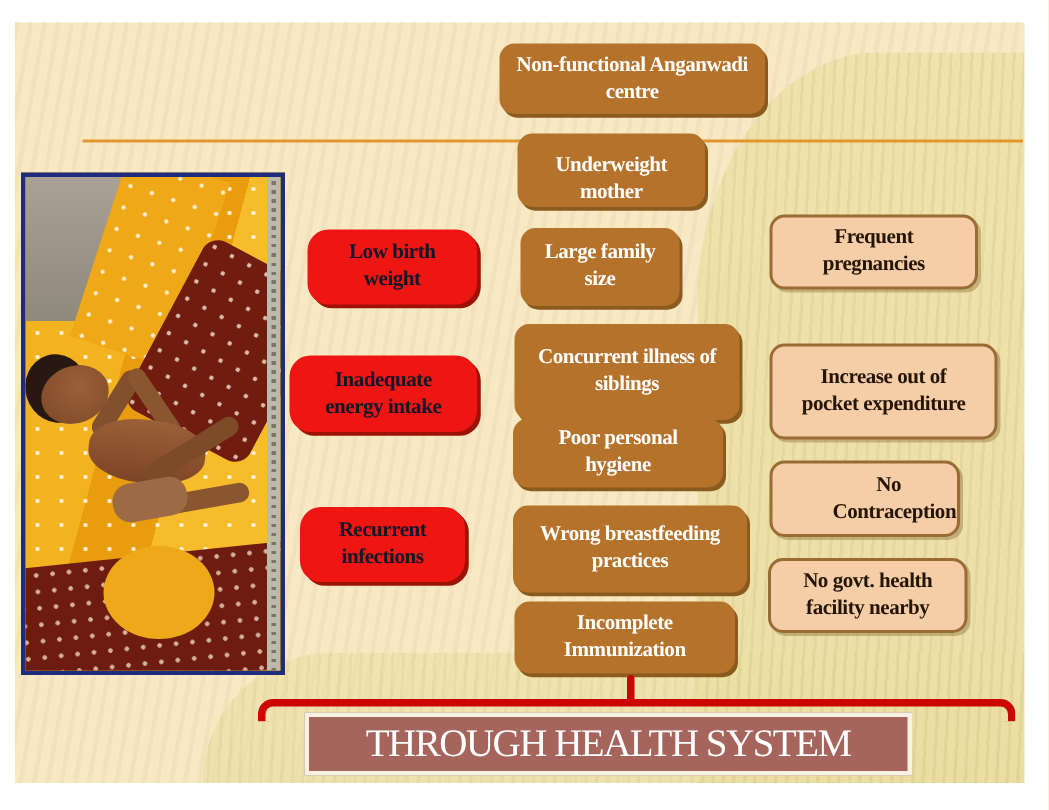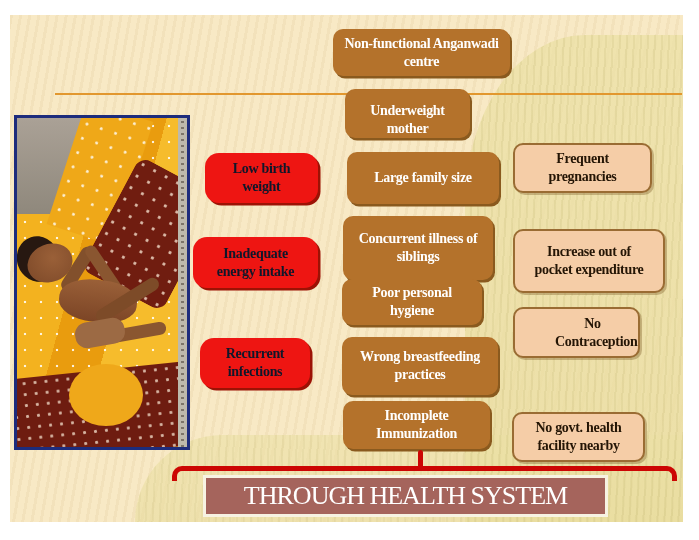--- a/index.html
+++ b/index.html
@@ -83,29 +83,29 @@
   }
   .peach{
     background:#f5cda7;color:#241505;border:2px solid #9a6c33;border-radius:10px;
     font-size:14px;box-shadow:2px 2px 0 rgba(120,85,35,.35);padding:0 8px;
   }
   .r1{left:195px;top:138px;width:113px;height:50px;}
   .r2{left:183px;top:222px;width:125px;height:51px;}
   .r3{left:190px;top:300px;width:110px;height:50px;margin-top:23px;}
   .m1{left:323px;top:14px;width:177px;height:47px;}
   .m2{left:335px;top:74px;width:125px;height:49px;align-items:flex-end;}
-  .m3{left:337px;top:137px;width:152px;height:52px;padding:0 14px;}
+  .m3{left:337px;top:137px;width:106px;height:52px;padding:0 14px;}
   .m4{left:333px;top:201px;width:150px;height:64px;}
   .m5{left:332px;top:264px;width:140px;height:46px;}
   .m6{left:332px;top:322px;width:156px;height:58px;padding:16px 16px;}
   .m7{left:333px;top:386px;width:147px;height:48px;}
   .p1{left:503px;top:128px;width:139px;height:50px;}
   .p2{left:503px;top:214px;width:152px;height:64px;padding:16px 17px;}
   .p3{left:503px;top:292px;width:127px;height:51px;padding-left:40px;}
-  .p4{left:502px;top:357px;width:133px;height:50px;margin-top:40px;}
+  .p4{left:502px;top:357px;width:133px;height:50px;}
   
   .bracket{
     position:absolute;left:162px;top:451px;width:505px;height:15px;
     border-top:5px solid #cc0603;border-left:5px solid #cc0603;border-right:5px solid #cc0603;
     border-radius:10px 10px 0 0;box-sizing:border-box;
   }
   .bracket-tick{
     position:absolute;left:408px;top:435px;width:5px;height:19px;
     background:#cc0603;border-radius:3px 3px 0 0;
   }

